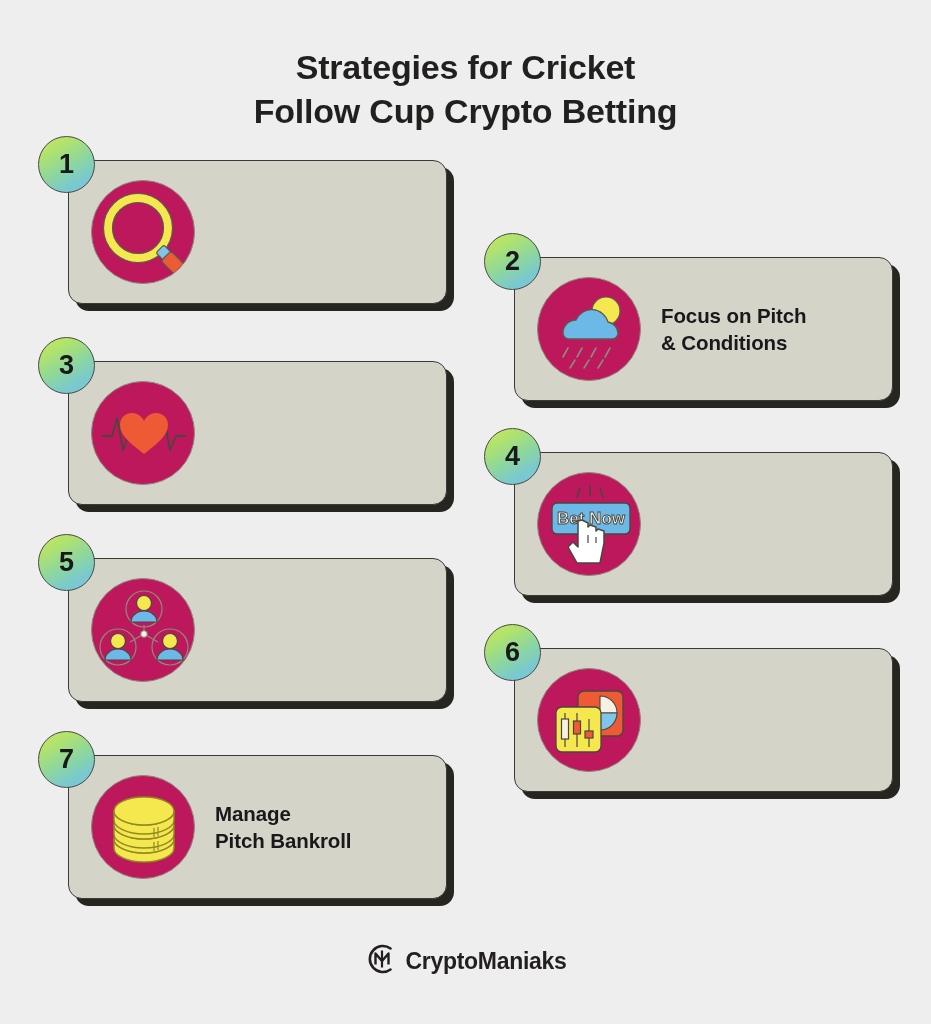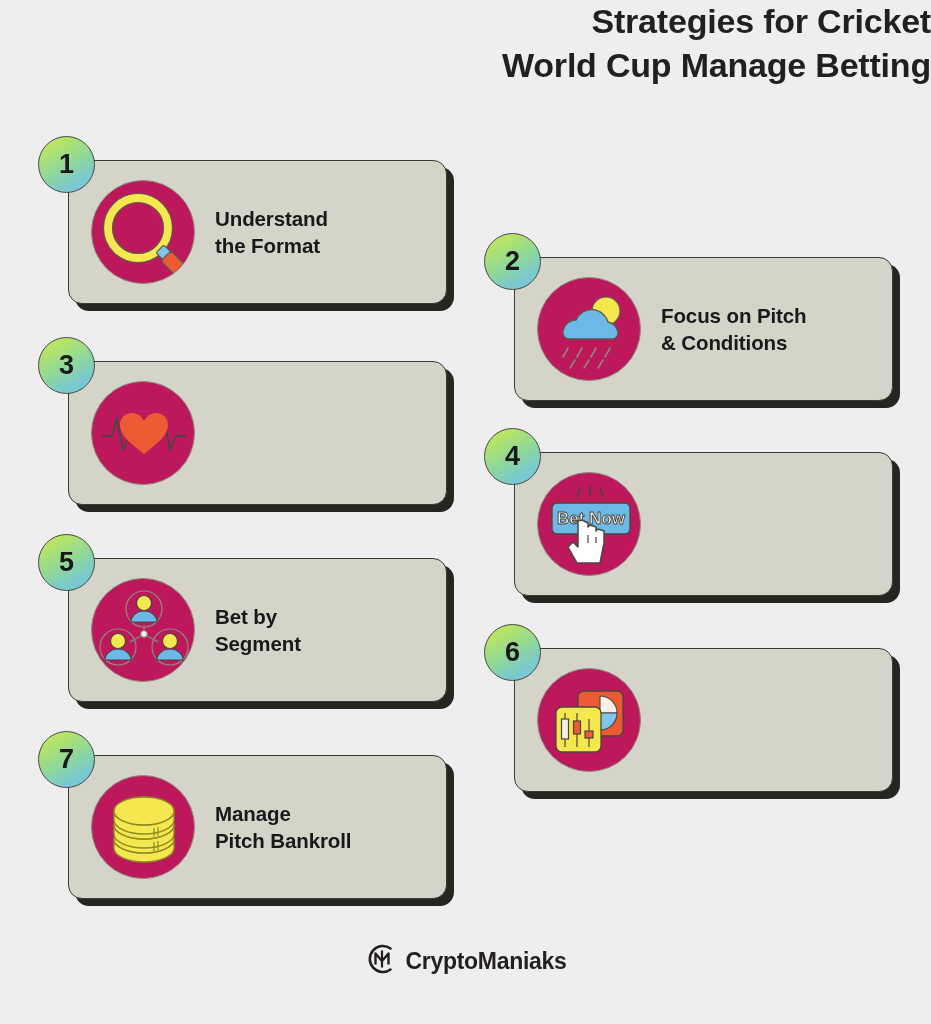--- a/index.html
+++ b/index.html
@@ -8,21 +8,22 @@
     width: 931px;
     height: 1024px;
     background: #eeeeee;
     font-family: "Liberation Sans", sans-serif;
     overflow: hidden;
     position: relative;
   }
 
   
   .title {
-    text-align: right;
+    text-align: center;
+    padding-top: 46px;
     color: #221f1f;
     font-size: 34px;
     font-weight: bold;
     line-height: 1.28;
     letter-spacing: -0.2px;
   }
   .title-line { display: block; }
 
   
   .cards { position: absolute; left: 0; top: 0; width: 931px; height: 930px; }
@@ -106,38 +107,36 @@
     font-size: 23px;
     font-weight: bold;
     letter-spacing: -0.3px;
   }
 </style>
 </head>
 <body>
 
 <div class="title">
   <span class="title-line">Strategies for Cricket</span>
-  <span class="title-line">World Cup Manage Betting</span>
+  <span class="title-line">Follow Cup Crypto Betting</span>
 </div>
 
 <div class="cards">
 
   <div class="card-wrap left" style="top:136px;">
     <div class="card">
       <div class="medallion">
         <svg width="104" height="104" viewBox="0 0 104 104">
           <circle cx="46" cy="47" r="30" fill="none" stroke="#f4e84e" stroke-width="9"></circle>
           <circle cx="46" cy="47" r="34.5" fill="none" stroke="#5d5a50" stroke-width="1.2"></circle>
           <circle cx="46" cy="47" r="25.5" fill="none" stroke="#5d5a50" stroke-width="1.2"></circle>
           <rect x="67" y="66" width="11" height="13" rx="2" fill="#7fc4ea" stroke="#5d5a50" stroke-width="1.2" transform="rotate(-45 72.5 72.5)"></rect>
           <rect x="74" y="72" width="14" height="20" rx="3" fill="#ec5b33" stroke="#5d5a50" stroke-width="1.2" transform="rotate(-45 81 82)"></rect>
         </svg>
       </div>
-      <div class="card-label">Understand
-the Format</div>
     </div>
     <div class="badge">1</div>
   </div>
 
   <div class="card-wrap right" style="top:233px;">
     <div class="card">
       <div class="medallion">
         <svg width="104" height="104" viewBox="0 0 104 104">
           <circle cx="68" cy="33" r="14" fill="#f4e84e" stroke="#5d5a50" stroke-width="1.2"></circle>
           <path d="M25 55 a13 13 0 0 1 13 -13 a17 17 0 0 1 32 2 a12 12 0 0 1 10 11 a6 6 0 0 1 -6 6 H31 a6 6 0 0 1 -6 -6 Z" fill="#6cb9e8" stroke="#5d5a50" stroke-width="1.3"></path>
@@ -214,22 +213,20 @@
             <circle cx="26" cy="62" r="7.5" fill="#f4e84e" stroke="#4a463f" stroke-width="1.2"></circle>
             <path d="M13 81 a13 11 0 0 1 26 0 Z" fill="#6cb9e8" stroke="#4a463f" stroke-width="1.2"></path>
           </g>
           <g>
             <circle cx="78" cy="68" r="18" fill="none" stroke="#8d8a7d" stroke-width="1.2"></circle>
             <circle cx="78" cy="62" r="7.5" fill="#f4e84e" stroke="#4a463f" stroke-width="1.2"></circle>
             <path d="M65 81 a13 11 0 0 1 26 0 Z" fill="#6cb9e8" stroke="#4a463f" stroke-width="1.2"></path>
           </g>
         </svg>
       </div>
-      <div class="card-label">Bet by
-Segment</div>
     </div>
     <div class="badge">5</div>
   </div>
 
   <div class="card-wrap right" style="top:624px;">
     <div class="card">
       <div class="medallion">
         <svg width="104" height="104" viewBox="0 0 104 104">
           <rect x="40" y="22" width="45" height="45" rx="6" fill="#ec5b33" stroke="#4a463f" stroke-width="1.3"></rect>
           <path d="M62 44 L62 27 A17 17 0 0 1 79 44 Z" fill="#f6f1e4" stroke="#4a463f" stroke-width="1.1"></path>

